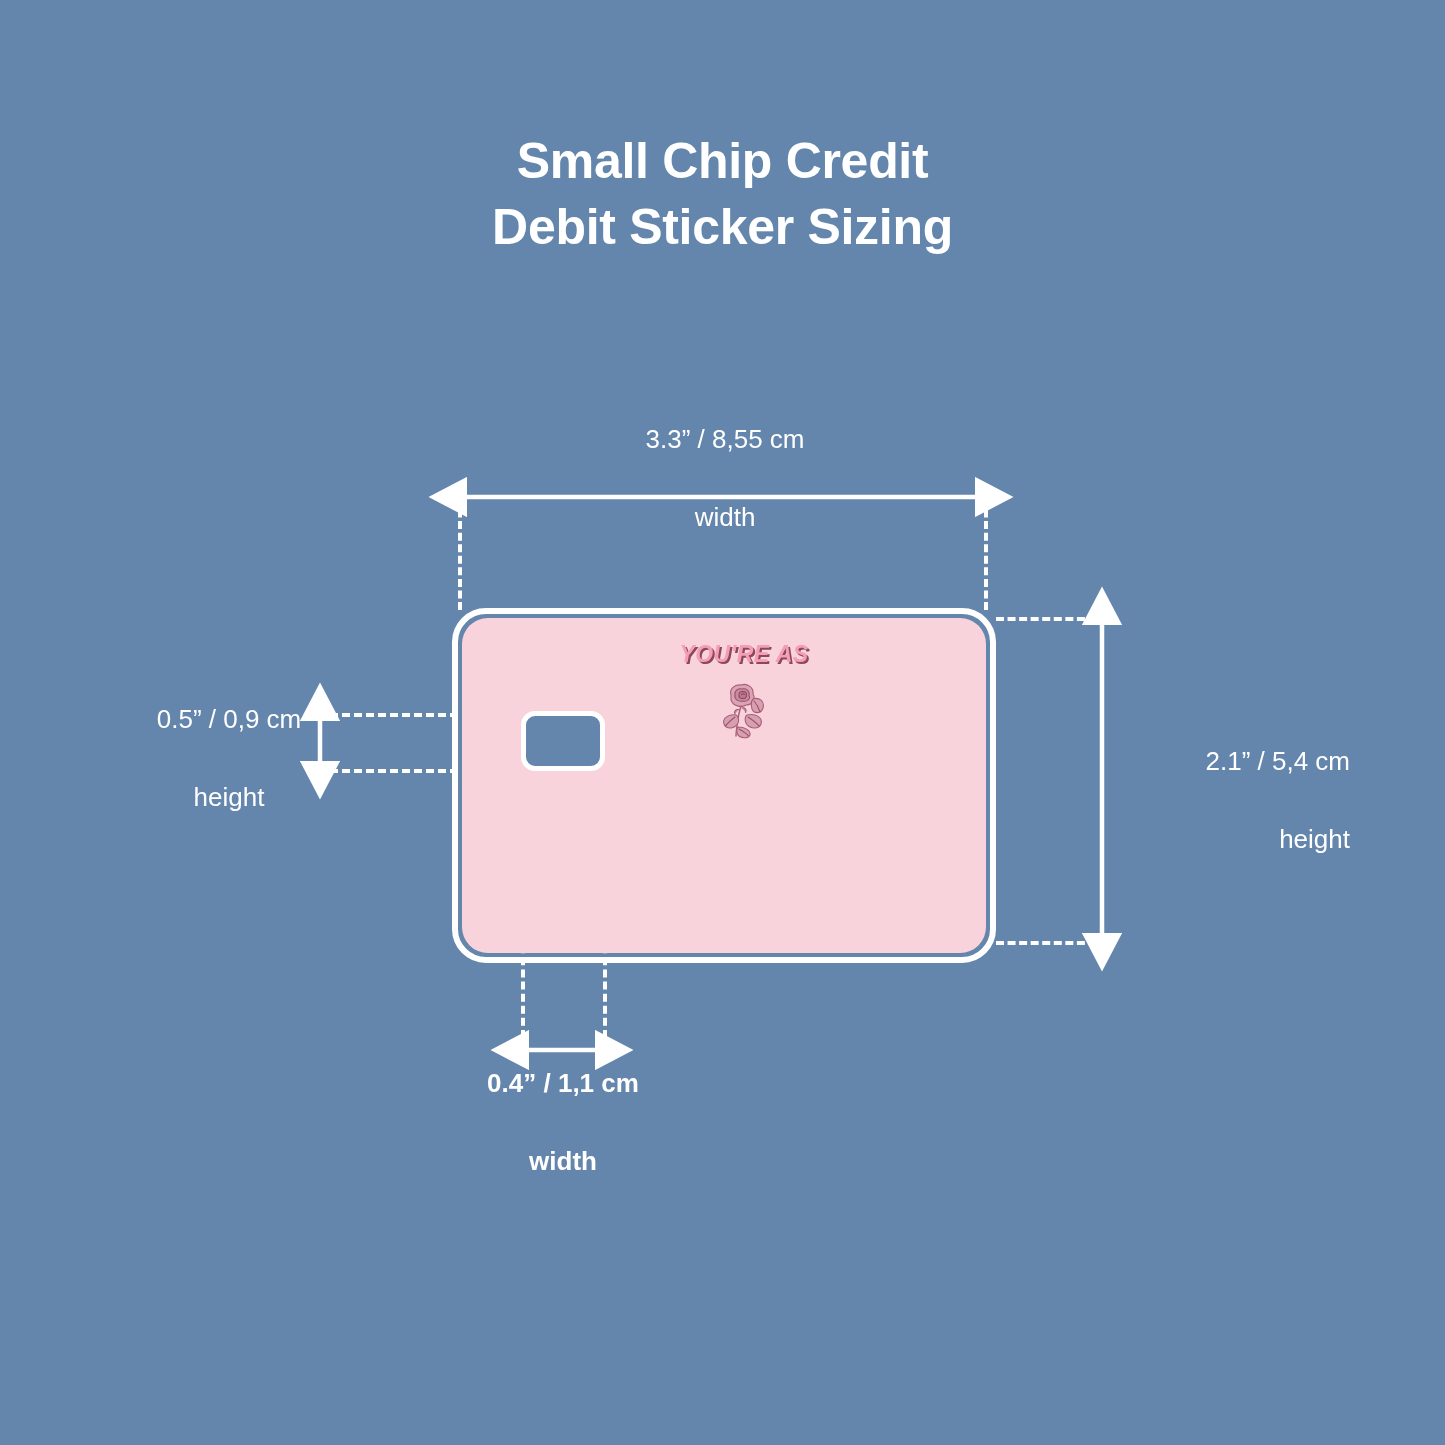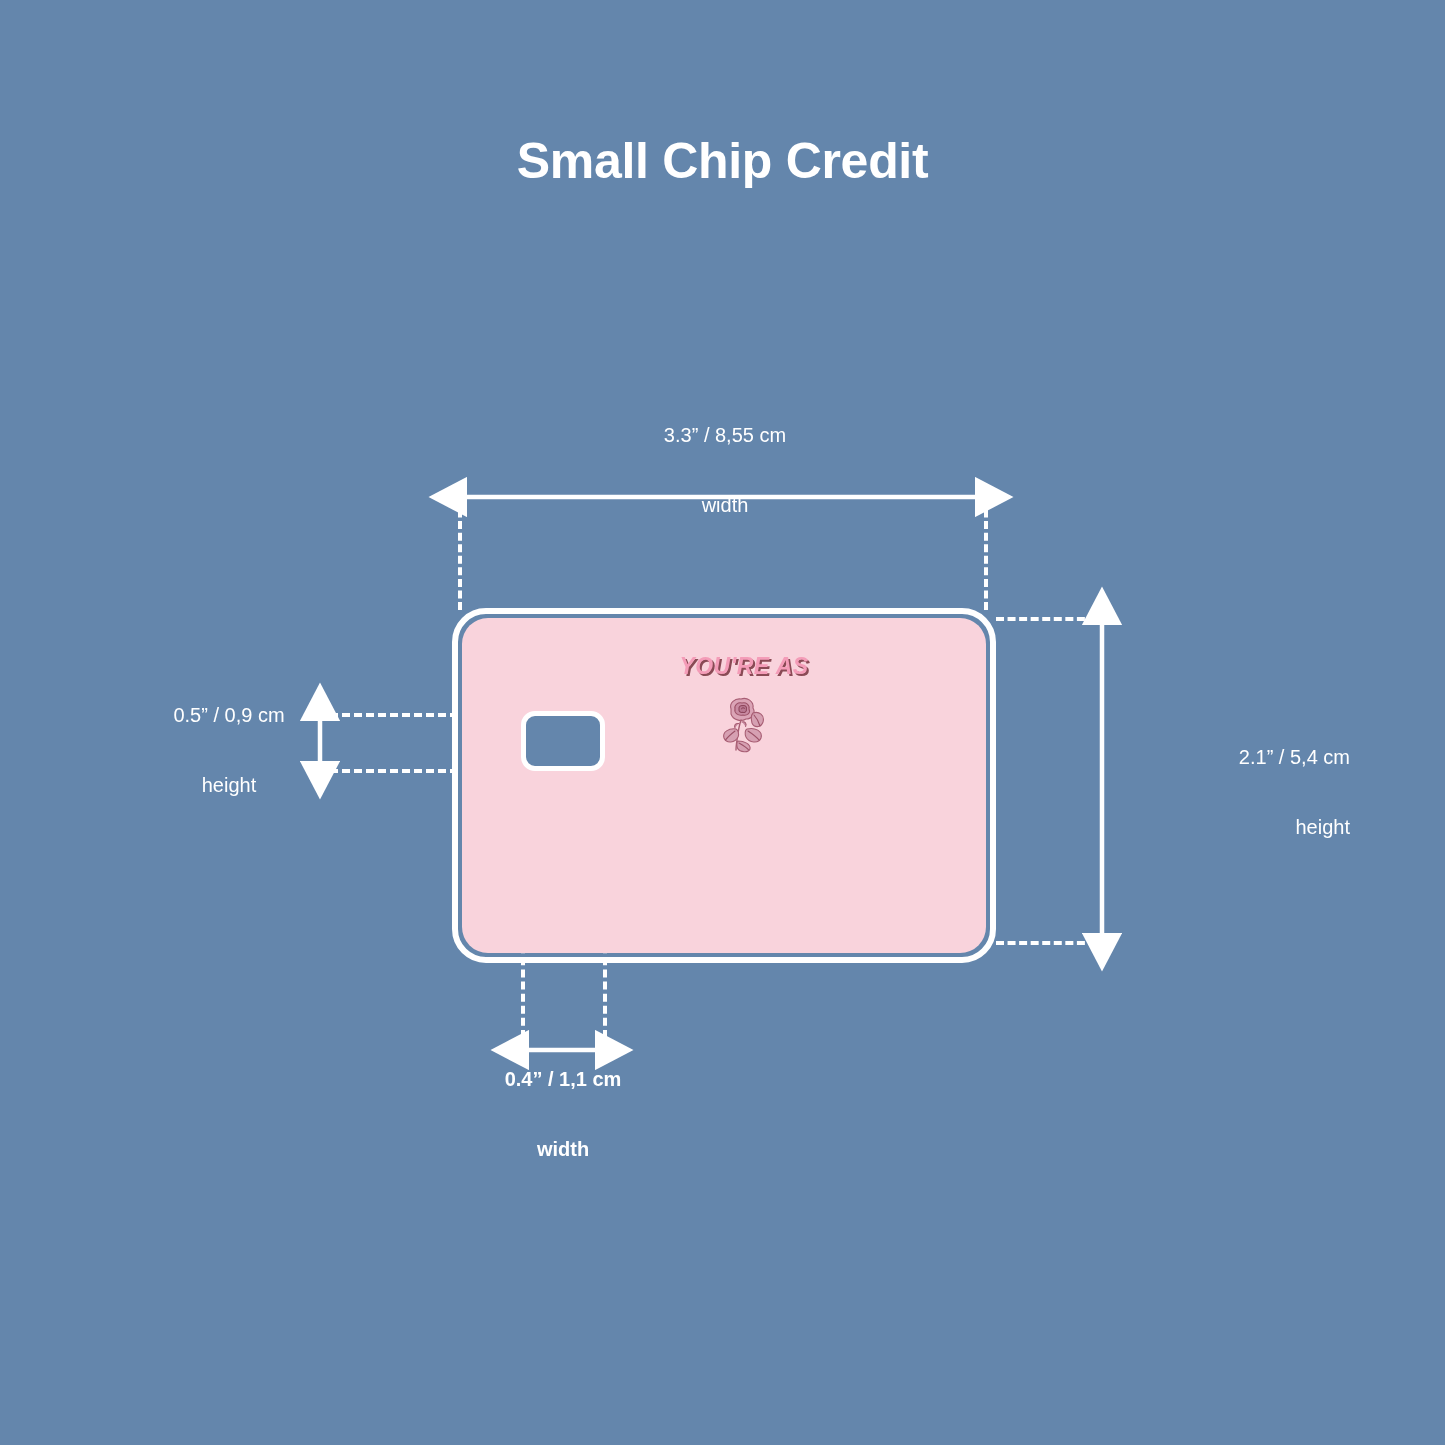--- a/index.html
+++ b/index.html
@@ -28,21 +28,21 @@
     font-weight: bold;
     line-height: 1.32;
     letter-spacing: -0.3px;
   }
   .title .tline { display: block; }
 
   
   .dim-label {
     position: absolute;
     color: #ffffff;
-    font-size: 20px;
+    font-size: 26px;
     line-height: 1.32;
     text-align: center;
     white-space: nowrap;
   }
   .dim-label .sub { display: block; margin-top: 44px; }
 
   #label-top    { left: 565px;  top: 422px; width: 320px; }
   #label-left   { left: 84px;   top: 702px; width: 290px; }
   #label-right  { left: 1120px; top: 744px; width: 230px; text-align: right; }
   #label-bottom { left: 448px;  top: 1066px; width: 230px; font-weight: bold; }
@@ -88,21 +88,21 @@
     text-align: center;
   }
   .card-text {
     font-size: 23px;
     font-weight: bold;
     font-style: italic;
     line-height: 1.42;
     letter-spacing: 0.5px;
     color: #f49cb8;
     text-shadow: 2px 2px 0 #8a4a55;
-    margin: 12px auto;
+    margin: 0 auto;
     padding-left: 40px;
   }
   .card-text .cline { display: block; }
   .rose-wrap {
     margin-top: 10px;
     padding-left: 40px;
   }
 
   
   .chip {
@@ -127,20 +127,21 @@
     pointer-events: none;
   }
 </style>
 </head>
 <body>
 
 <div class="stage">
 
   <div class="title">
     <span class="tline">Small Chip Credit</span>
+    <span class="tline">Debit Sticker Sizing</span>
   </div>
 
   <div class="dim-label" id="label-top">
     <span>3.3” / 8,55 cm</span>
     <span class="sub">width</span>
   </div>
 
   <div class="vdash" style="left:458px; top:498px; height:112px;"></div>
   <div class="vdash" style="left:984px; top:498px; height:112px;"></div>
 

